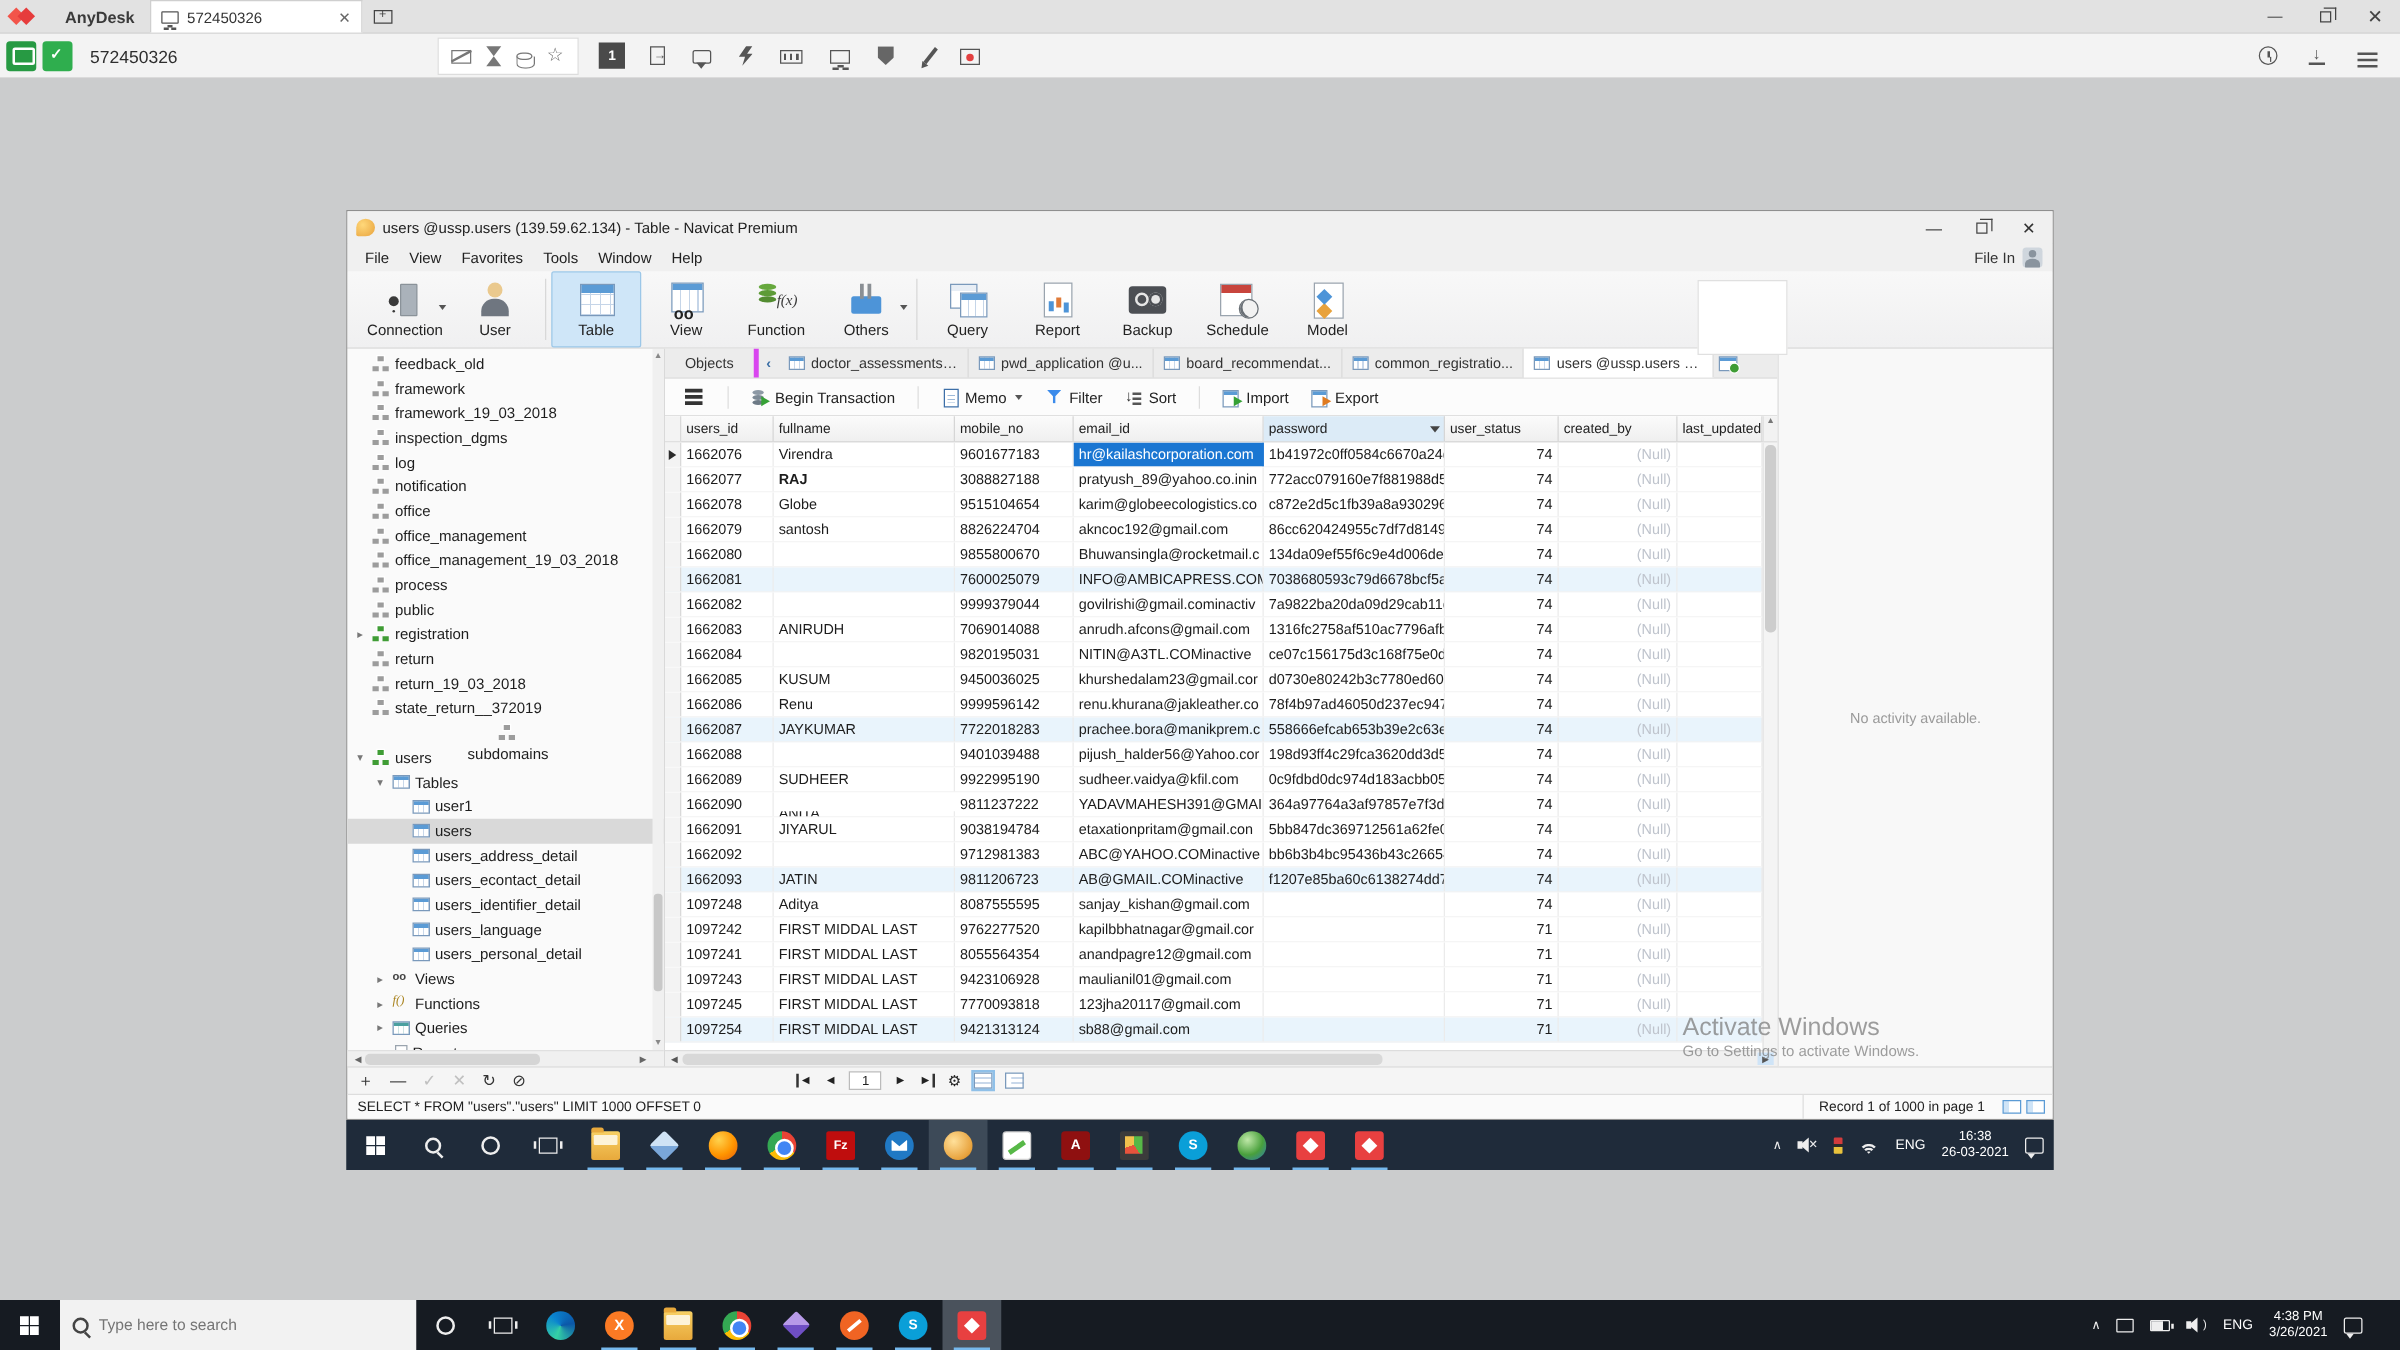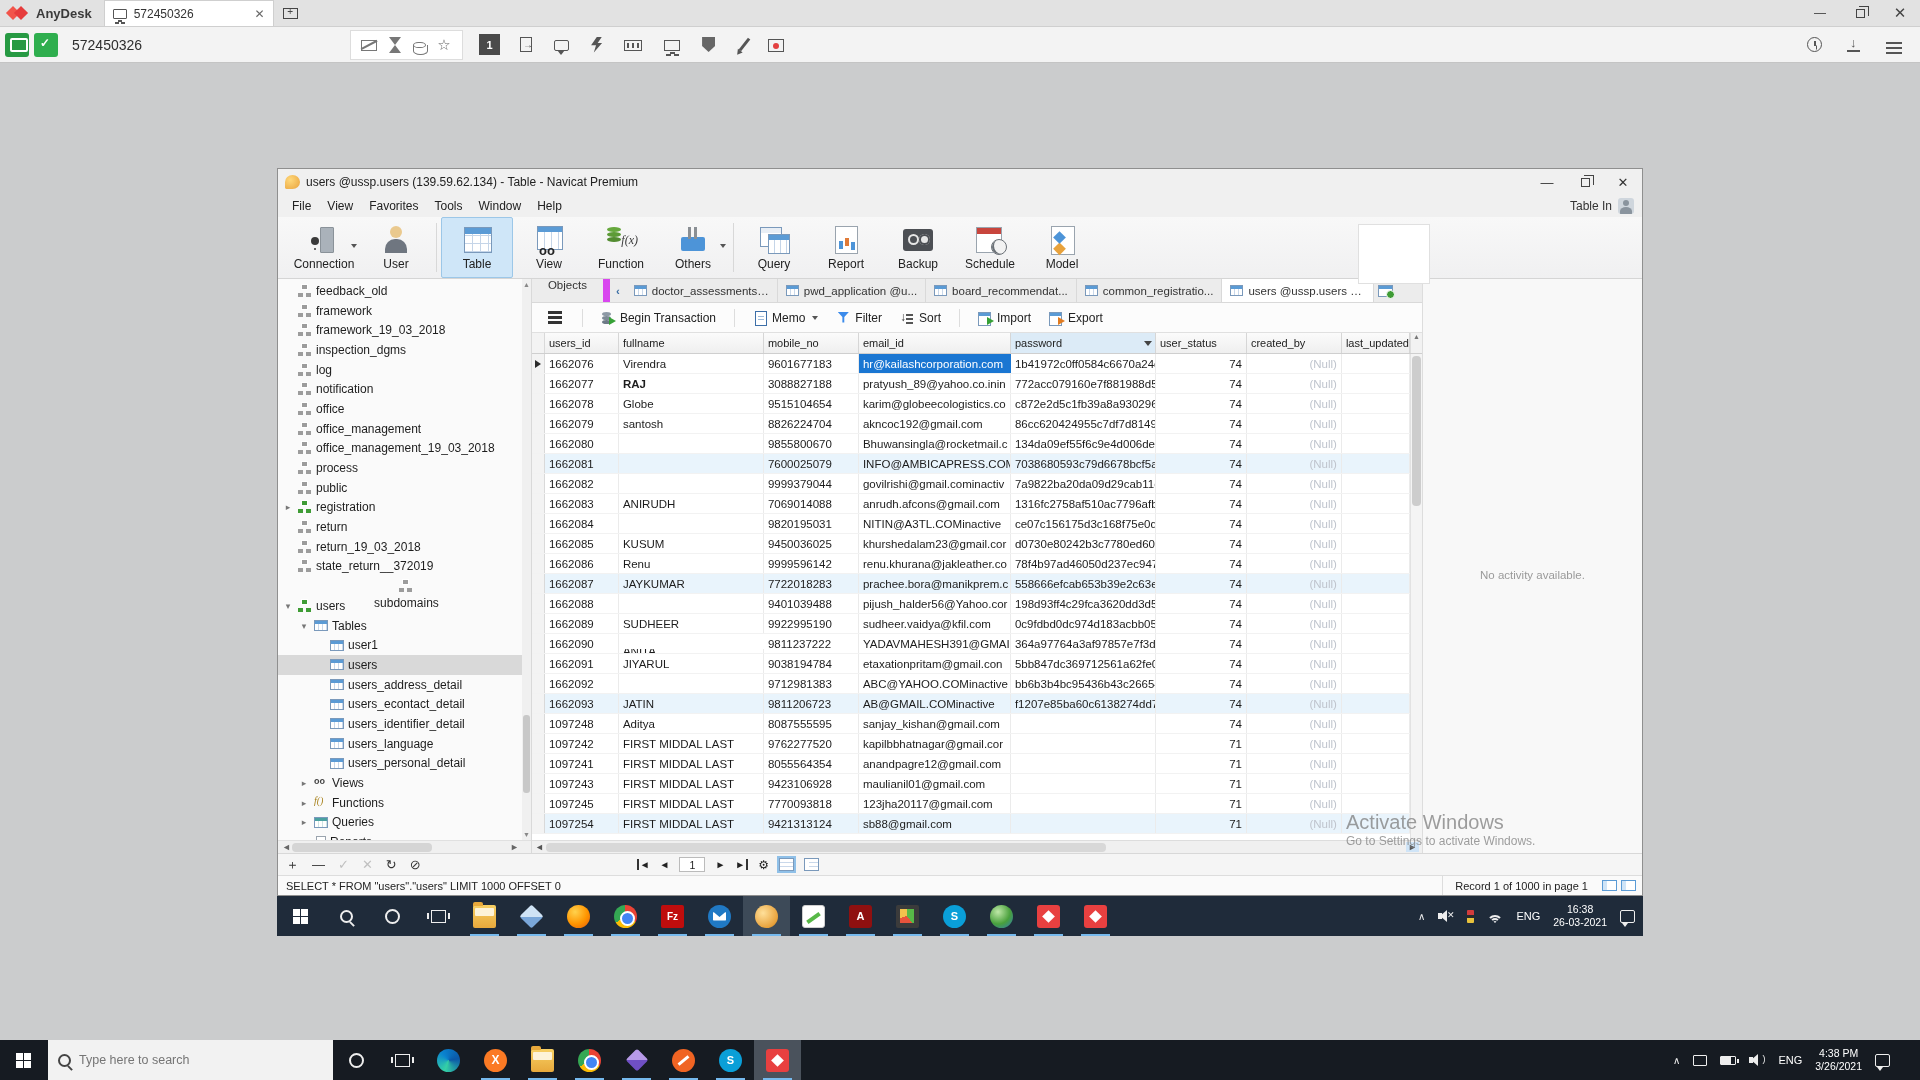--- a/index.html
+++ b/index.html
@@ -1,20 +1,20 @@
 <!DOCTYPE html>
 <html><head>
 <meta charset="utf-8">
 <style>
   *{margin:0;padding:0;box-sizing:border-box}
   html,body{width:1920px;height:1080px;overflow:hidden;font-family:"Liberation Sans",sans-serif;background:#cbcccd}
   .ni{font-style:normal}
   
   #ad-tabbar{position:absolute;left:0;top:0;width:1920px;height:27px;background:#e2e2e2;border-bottom:1px solid #cfcfcf;display:flex;align-items:stretch}
-  .ad-brand{display:flex;align-items:center;gap:6px;padding:0 12px 0 8px}
+  .ad-brand{display:flex;align-items:center;gap:22px;padding:0 12px 0 8px}
   .ad-logo{position:relative;width:22px;height:14px}
   .ad-logo i{position:absolute;top:2px;width:10px;height:10px;background:#e63c3c;transform:rotate(45deg)}
   .ad-logo i:nth-child(1){left:0;background:#f2544a}
   .ad-logo i:nth-child(2){left:8px}
   .ad-brand b{font-size:13px;color:#3a3a3a}
   .ad-tab{width:170px;background:#fff;border:1px solid #cfcfcf;border-bottom:none;display:flex;align-items:center;gap:7px;padding:0 8px;font-size:12px;color:#333}
   .mon{width:14px;height:10px;border:1.5px solid #555;border-radius:1px;position:relative}
   .mon::after{content:"";position:absolute;left:4px;bottom:-4px;width:4px;height:2px;background:#555;box-shadow:-3px 2px 0 -0px #555,3px 2px 0 0 #555}
   .ad-tab .x{margin-left:auto;color:#666;font-size:12px}
   .ad-newtab{width:34px;display:flex;align-items:center;justify-content:center}
@@ -128,21 +128,21 @@
   #sb-vscroll .up{position:absolute;top:2px;left:1px;font-size:7px;color:#888}
   #sb-vscroll .dn{position:absolute;bottom:2px;left:1px;font-size:7px;color:#888}
   #sb-vscroll .th{position:absolute;left:1px;top:436px;width:7px;height:78px;background:#c8c8c8;border-radius:3px}
   #sb-hscroll{height:13px;background:#f0f0f0;border-top:1px solid #e0e0e0;position:relative;font-size:9px;color:#666}
   #sb-hscroll .l{position:absolute;left:4px;top:1px}
   #sb-hscroll .r{position:absolute;right:12px;top:1px}
   #sb-hscroll .th{position:absolute;left:14px;top:2px;width:140px;height:9px;background:#d5d5d5;border-radius:4px}
   
   #nv-main{width:890px;display:flex;flex-direction:column;background:#fff;min-height:0}
   #nv-tabs{height:24px;background:#ececec;border-bottom:1px solid #d9d9d9;display:flex;align-items:stretch;font-size:11.5px;color:#333}
-  .nv-objtab{display:flex;align-items:flex-start;padding:0 16px;border-right:7px solid #d946ef}
+  .nv-objtab{display:flex;align-items:center;padding:0 16px;border-right:4px solid #d946ef}
   .tab-chev{display:flex;align-items:center;padding:0 6px;color:#3a6ea5;font-weight:bold}
   .nv-tab{display:flex;align-items:center;gap:5px;padding:0 8px;border-right:1px solid #d9d9d9;max-width:152px;white-space:nowrap}
   .nv-tab.active{background:#fff}
   .dt-ico{width:13px;height:11px;flex:0 0 auto;border:1px solid #7a99bb;background:linear-gradient(#5b9bd5 0 3px,transparent 3px),repeating-linear-gradient(90deg,transparent 0 3px,#c9d8ea 3px 4px),#fff}
   .nv-tab .lbl{overflow:hidden;text-overflow:ellipsis}
   #tab-add{margin-left:4px;align-self:center;position:relative;width:15px;height:12px;border:1px solid #7a99bb;background:linear-gradient(#5b9bd5 0 3px,transparent 3px),#fff}
   #tab-add::after{content:"";position:absolute;right:-3px;bottom:-3px;width:7px;height:7px;border-radius:50%;background:#3f9c35;border:1px solid #fff}
   #nv-tbar{height:30px;border-bottom:1px solid #e0e0e0;display:flex;align-items:center;font-size:12px;color:#222;background:#fcfcfc;gap:6px;padding-left:8px}
   .hb{width:14px;height:2.5px;background:#333;box-shadow:0 5px 0 #333,0 -5px 0 #333;margin:0 8px}
   .tb-sep{width:1px;height:18px;background:#ddd;margin:0 6px}
@@ -346,21 +346,21 @@
       <div id="nv-menu">
         <div id="nv-menu-items">
             <div class="nv-menu-item">File</div>
             <div class="nv-menu-item">View</div>
             <div class="nv-menu-item">Favorites</div>
             <div class="nv-menu-item">Tools</div>
             <div class="nv-menu-item">Window</div>
             <div class="nv-menu-item">Help</div>
           </div>
         <div id="nv-signin">
-          <span>Table In</span>
+          <span>File In</span>
           <span class="avatar"></span>
         </div>
       </div>
       <div id="nv-toolbar">
           <div class="nv-tool">
             <div class="bi bi-connection"></div>
             <div class="nv-tool-label">Connection</div>
             <i class="caret ni"></i>
           </div>
           <div class="nv-tool">

